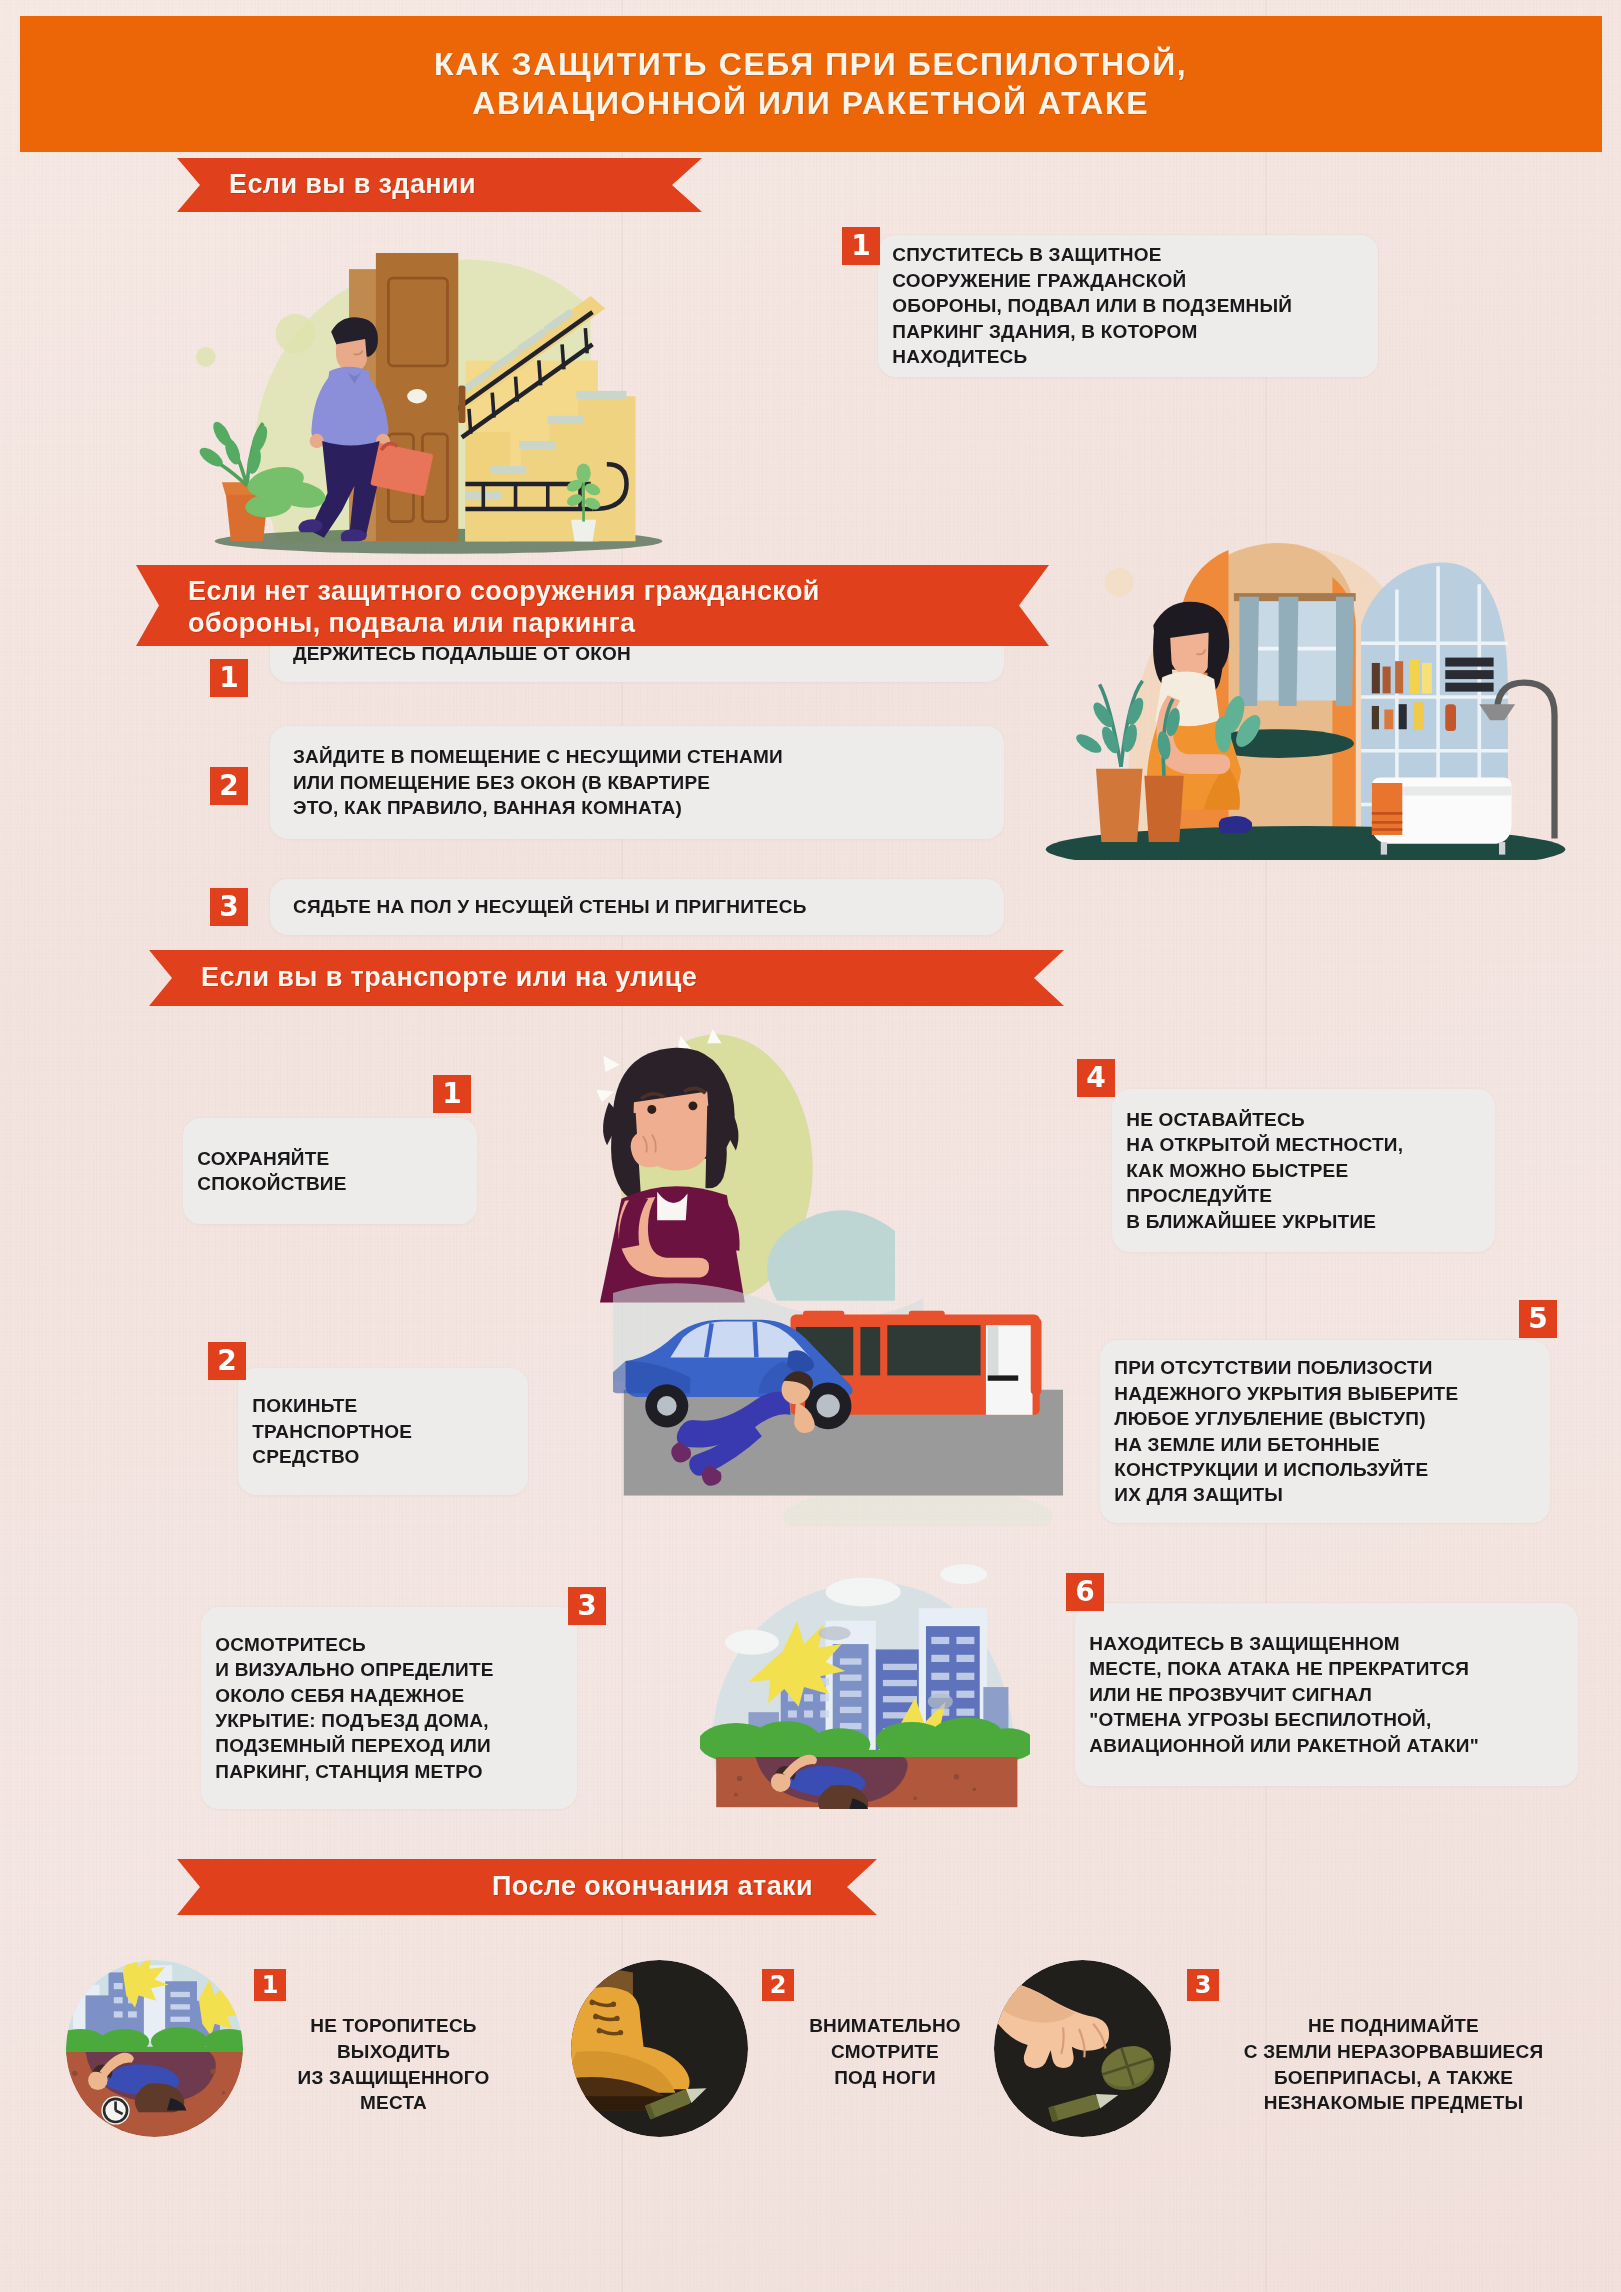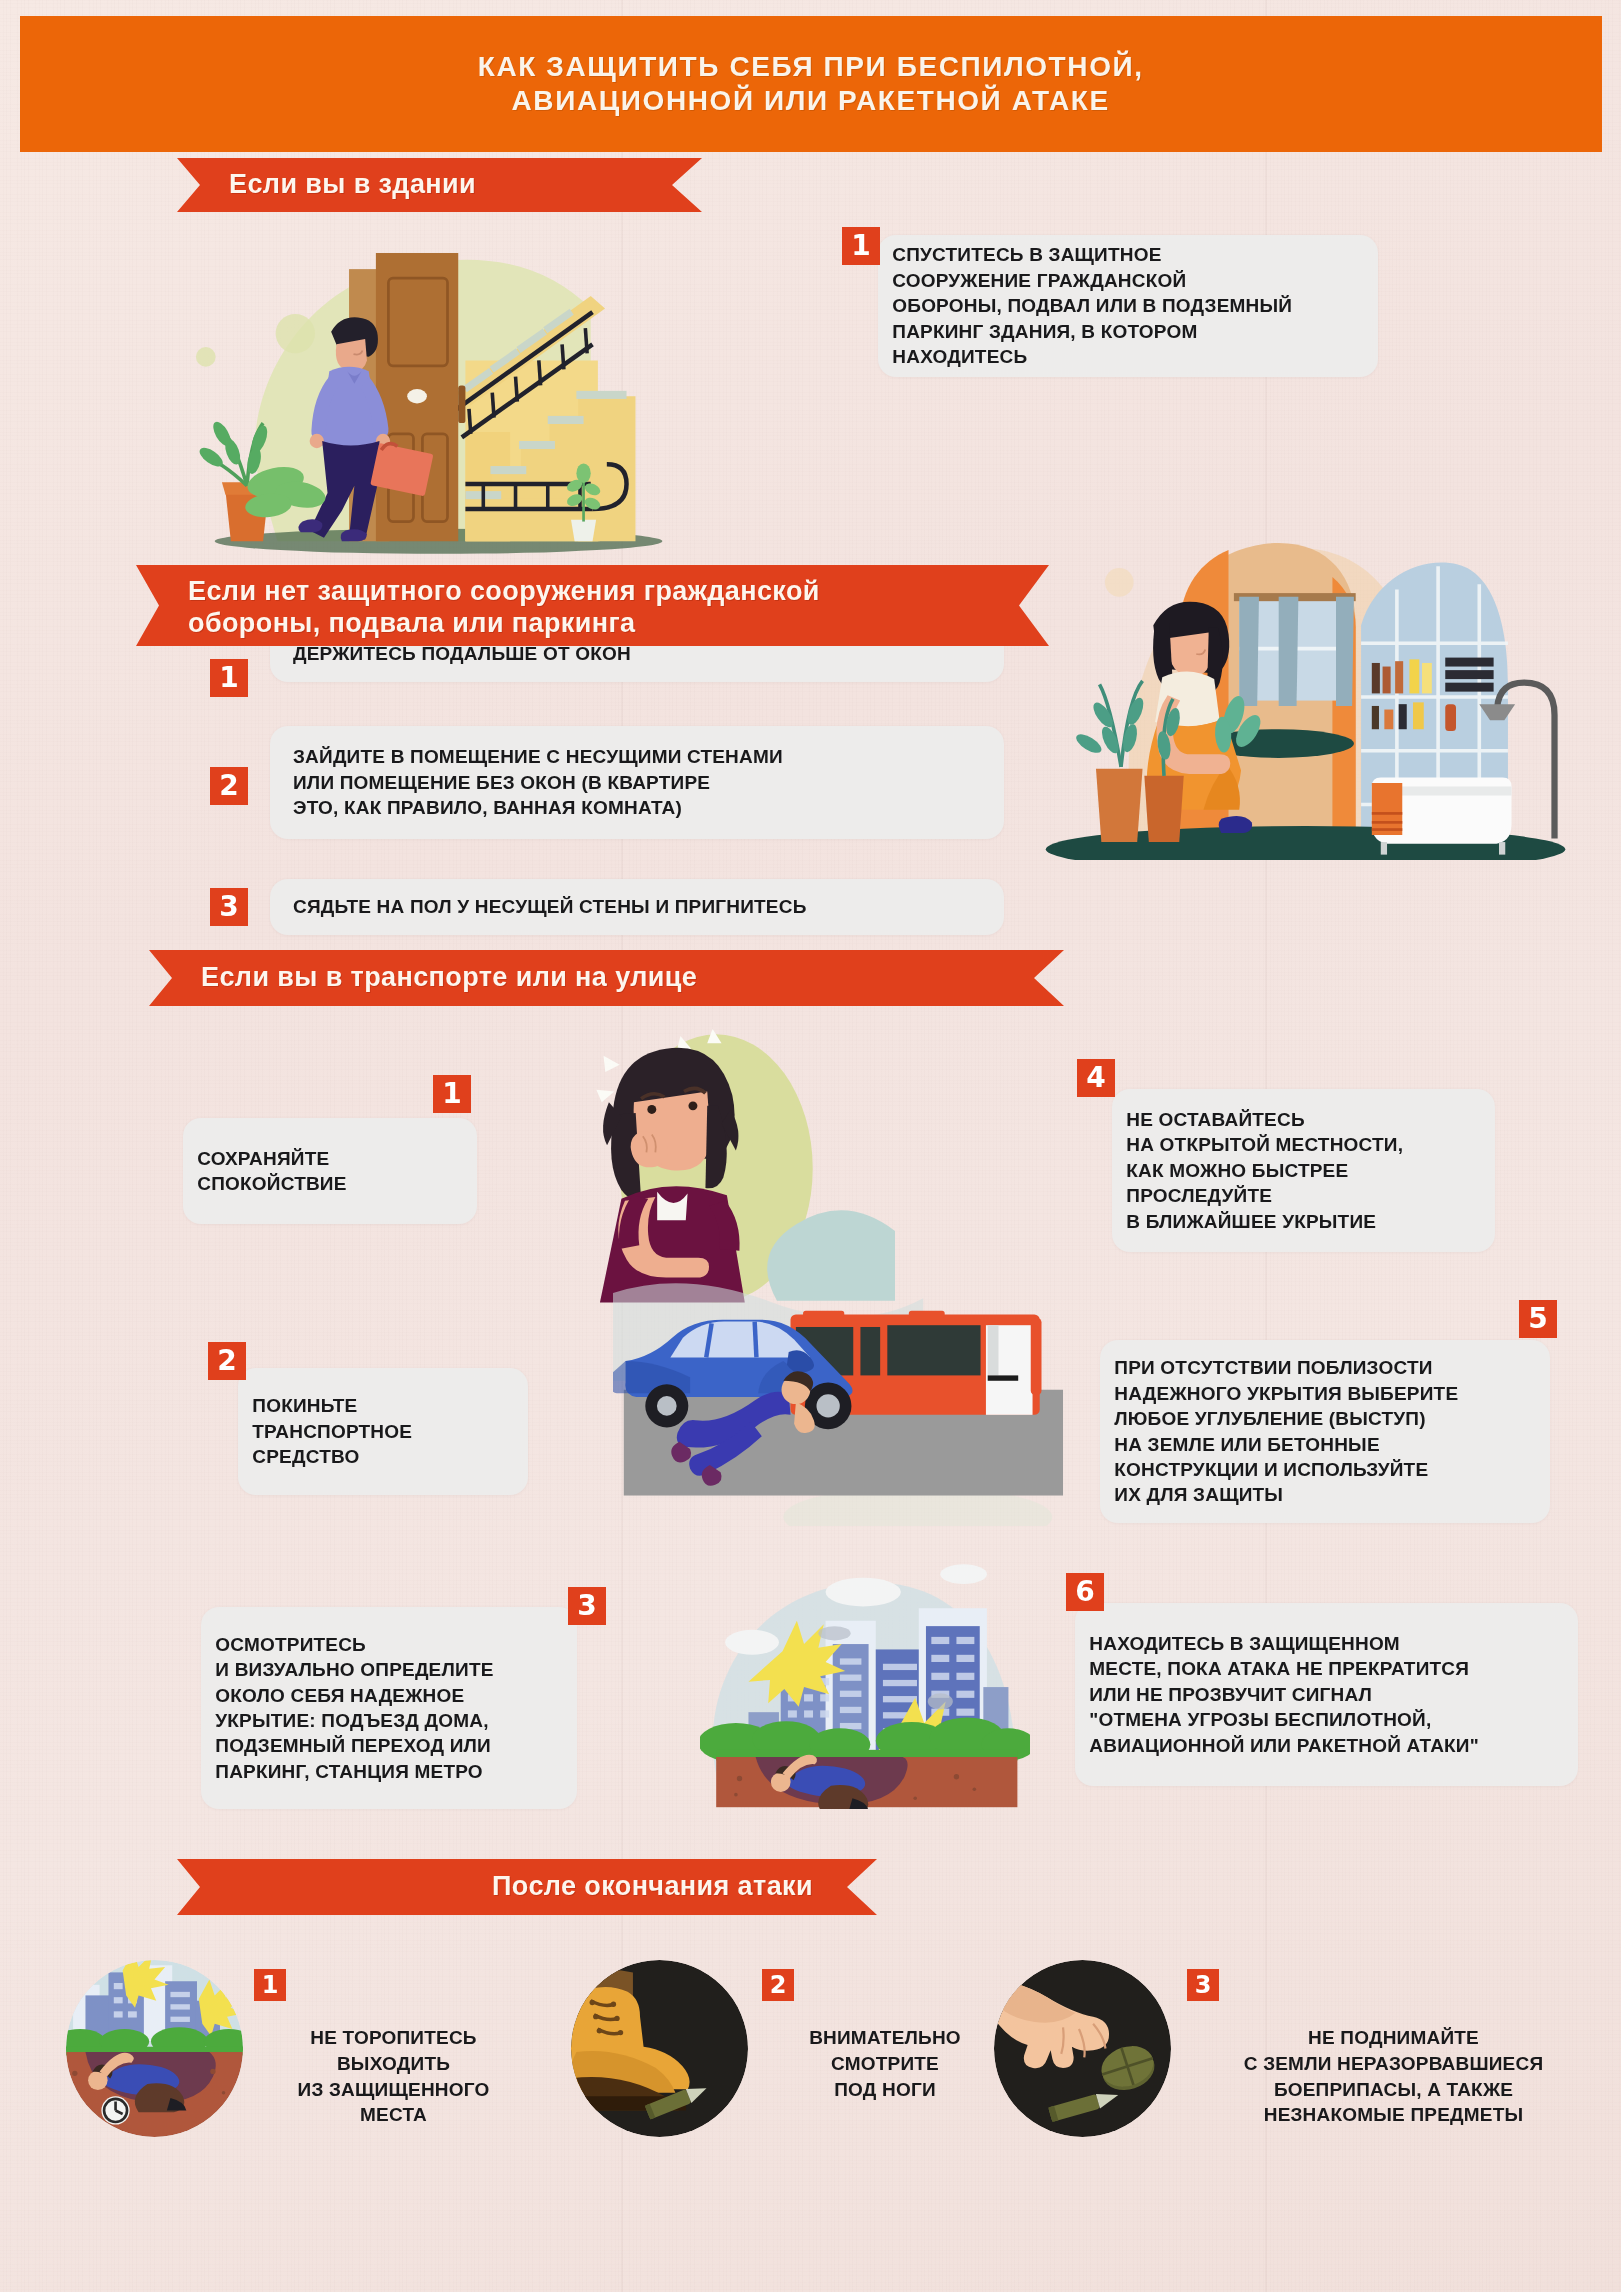--- a/index.html
+++ b/index.html
@@ -39,21 +39,21 @@
     left: 19.7px; top: 16px;
     width: 1582px; height: 136px;
     background: #ec6608;
     display: flex; flex-direction: column;
     align-items: center; justify-content: center;
     z-index: 6;
   }
   #title-banner .tline {
     color: #faf4ea;
     font-weight: bold;
-    font-size: 28px;
+    font-size: 32px;
     letter-spacing: 1.6px;
     line-height: 1.22;
     text-align: center;
     text-shadow: 0.9px 0.9px 0 rgba(120,50,0,.22);
     white-space: nowrap;
   }
 
   
   .ribbon {
     position: absolute;
@@ -116,21 +116,20 @@
   .plaintext {
     position: absolute;
     color: #19191b;
     font-weight: bold;
     font-size: 19px;
     line-height: 1.36;
     letter-spacing: 0.2px;
     text-align: center;
     white-space: pre-line;
     z-index: 3;
-    margin-top: 12px;
   }
 
   
   .illo { position: absolute; z-index: 2; }
   .illo svg { display: block; width: 100%; height: 100%; }
 
   
   .circ { position: absolute; border-radius: 50%; overflow: hidden; z-index: 2; }
   .circ svg { display:block; width:100%; height:100%; }
 </style>

